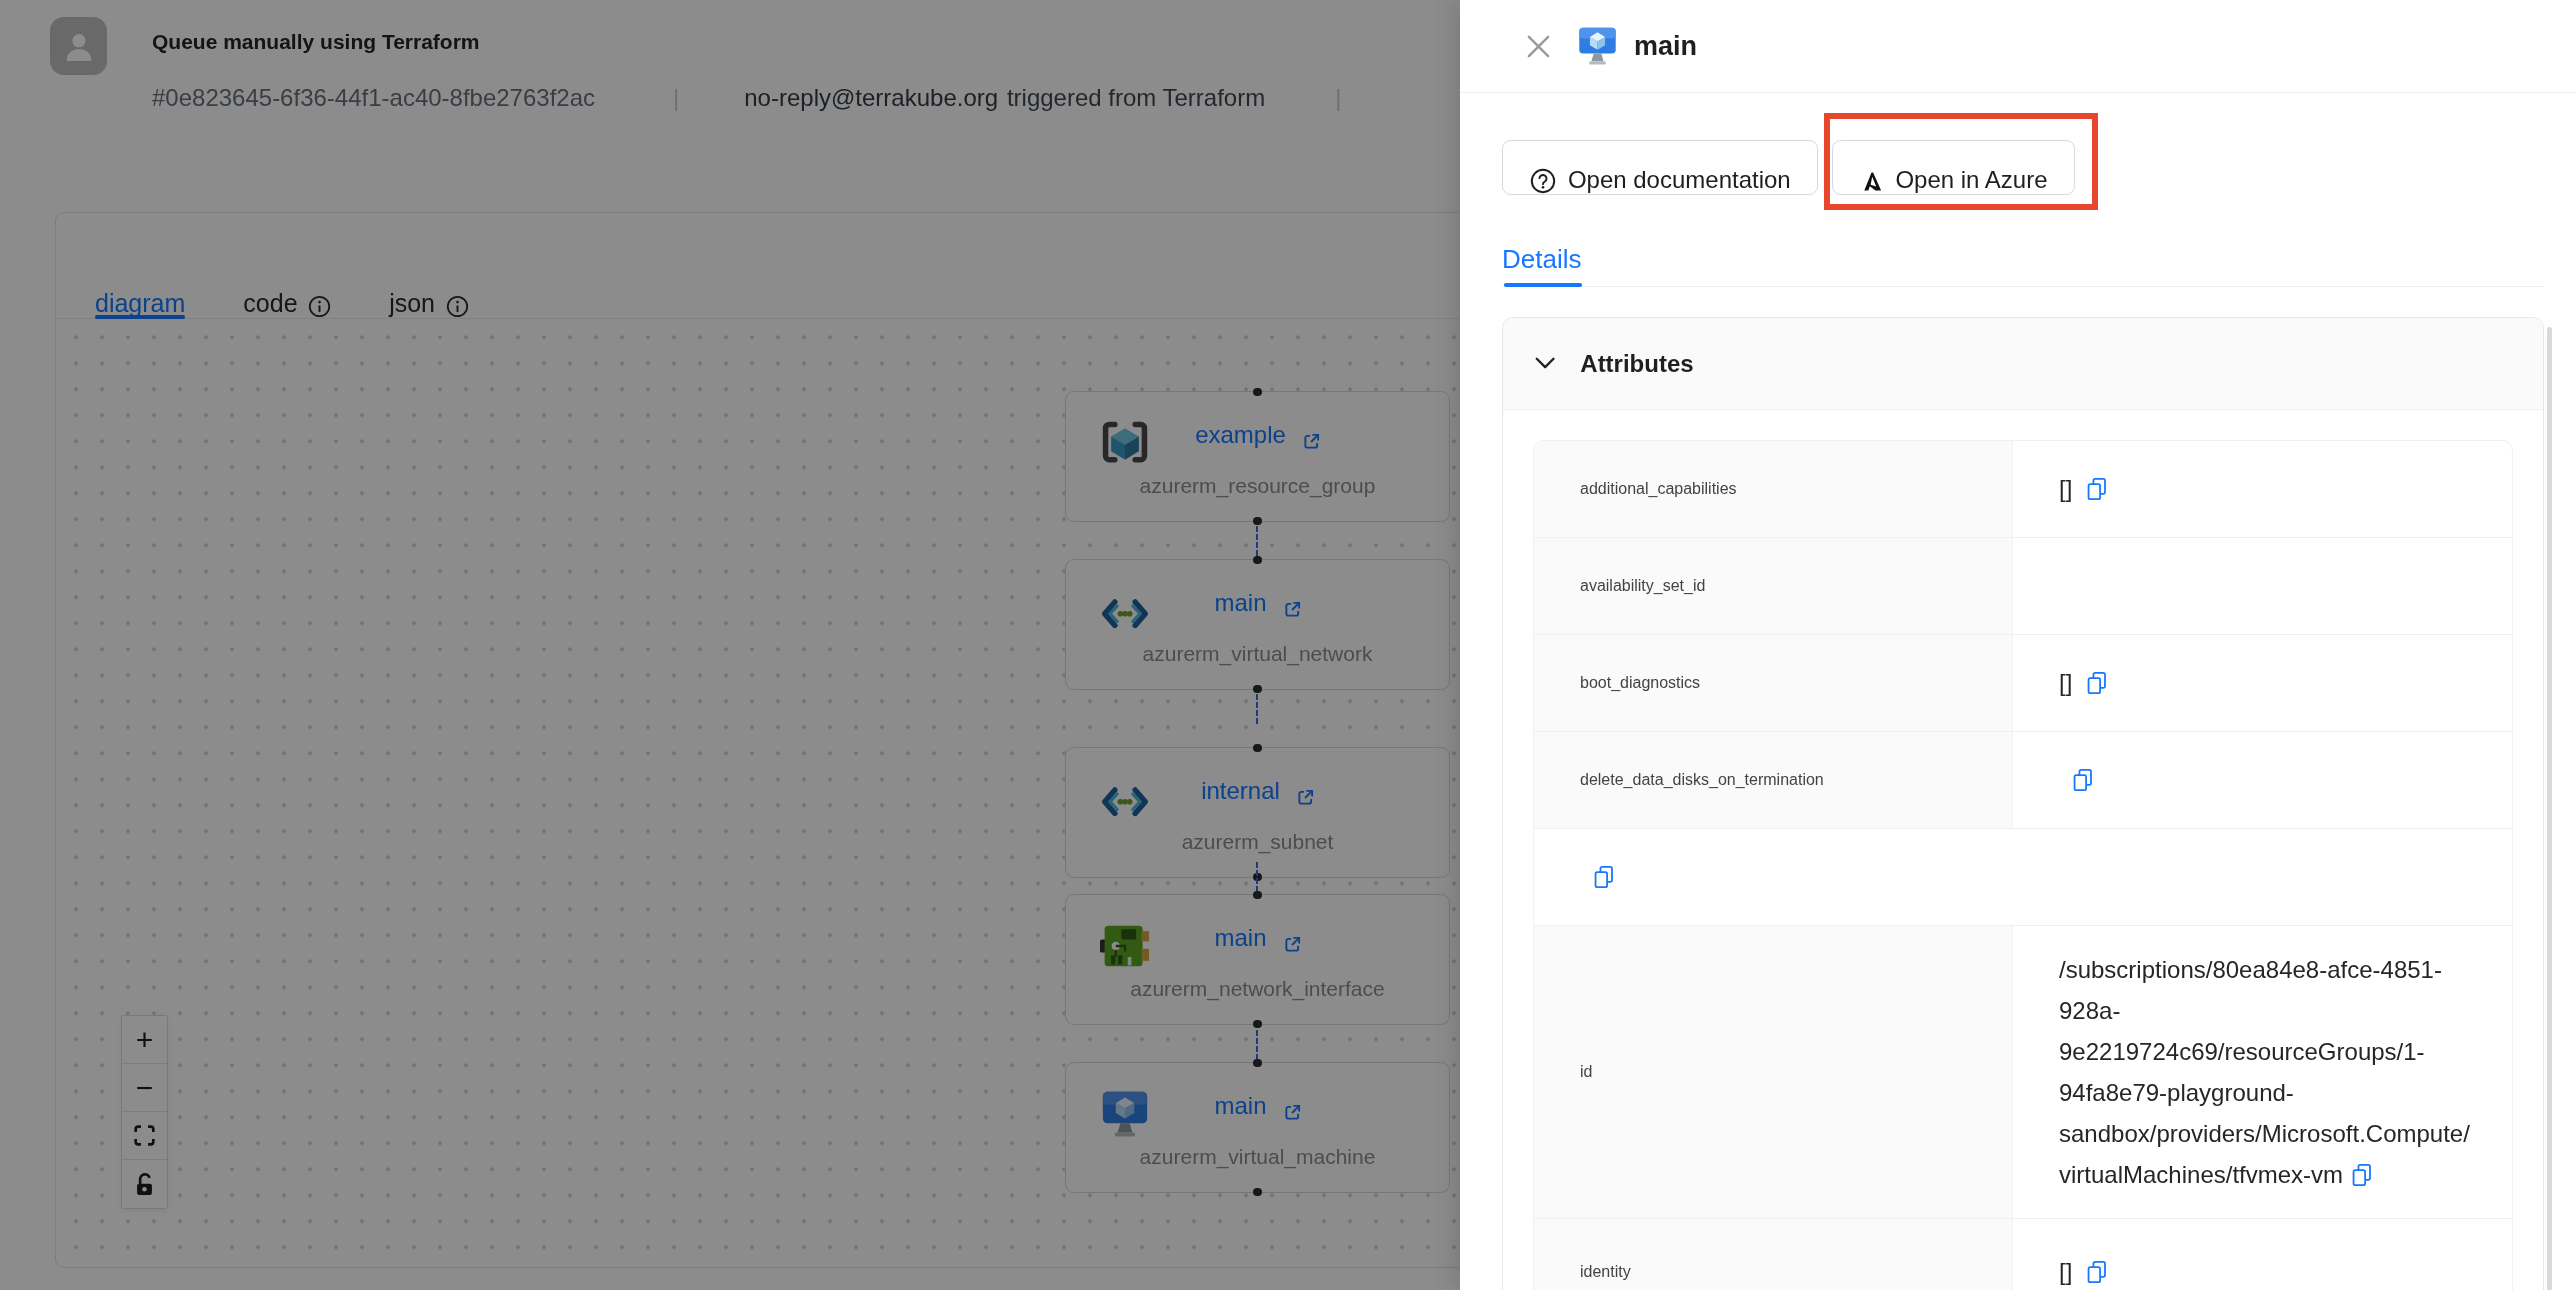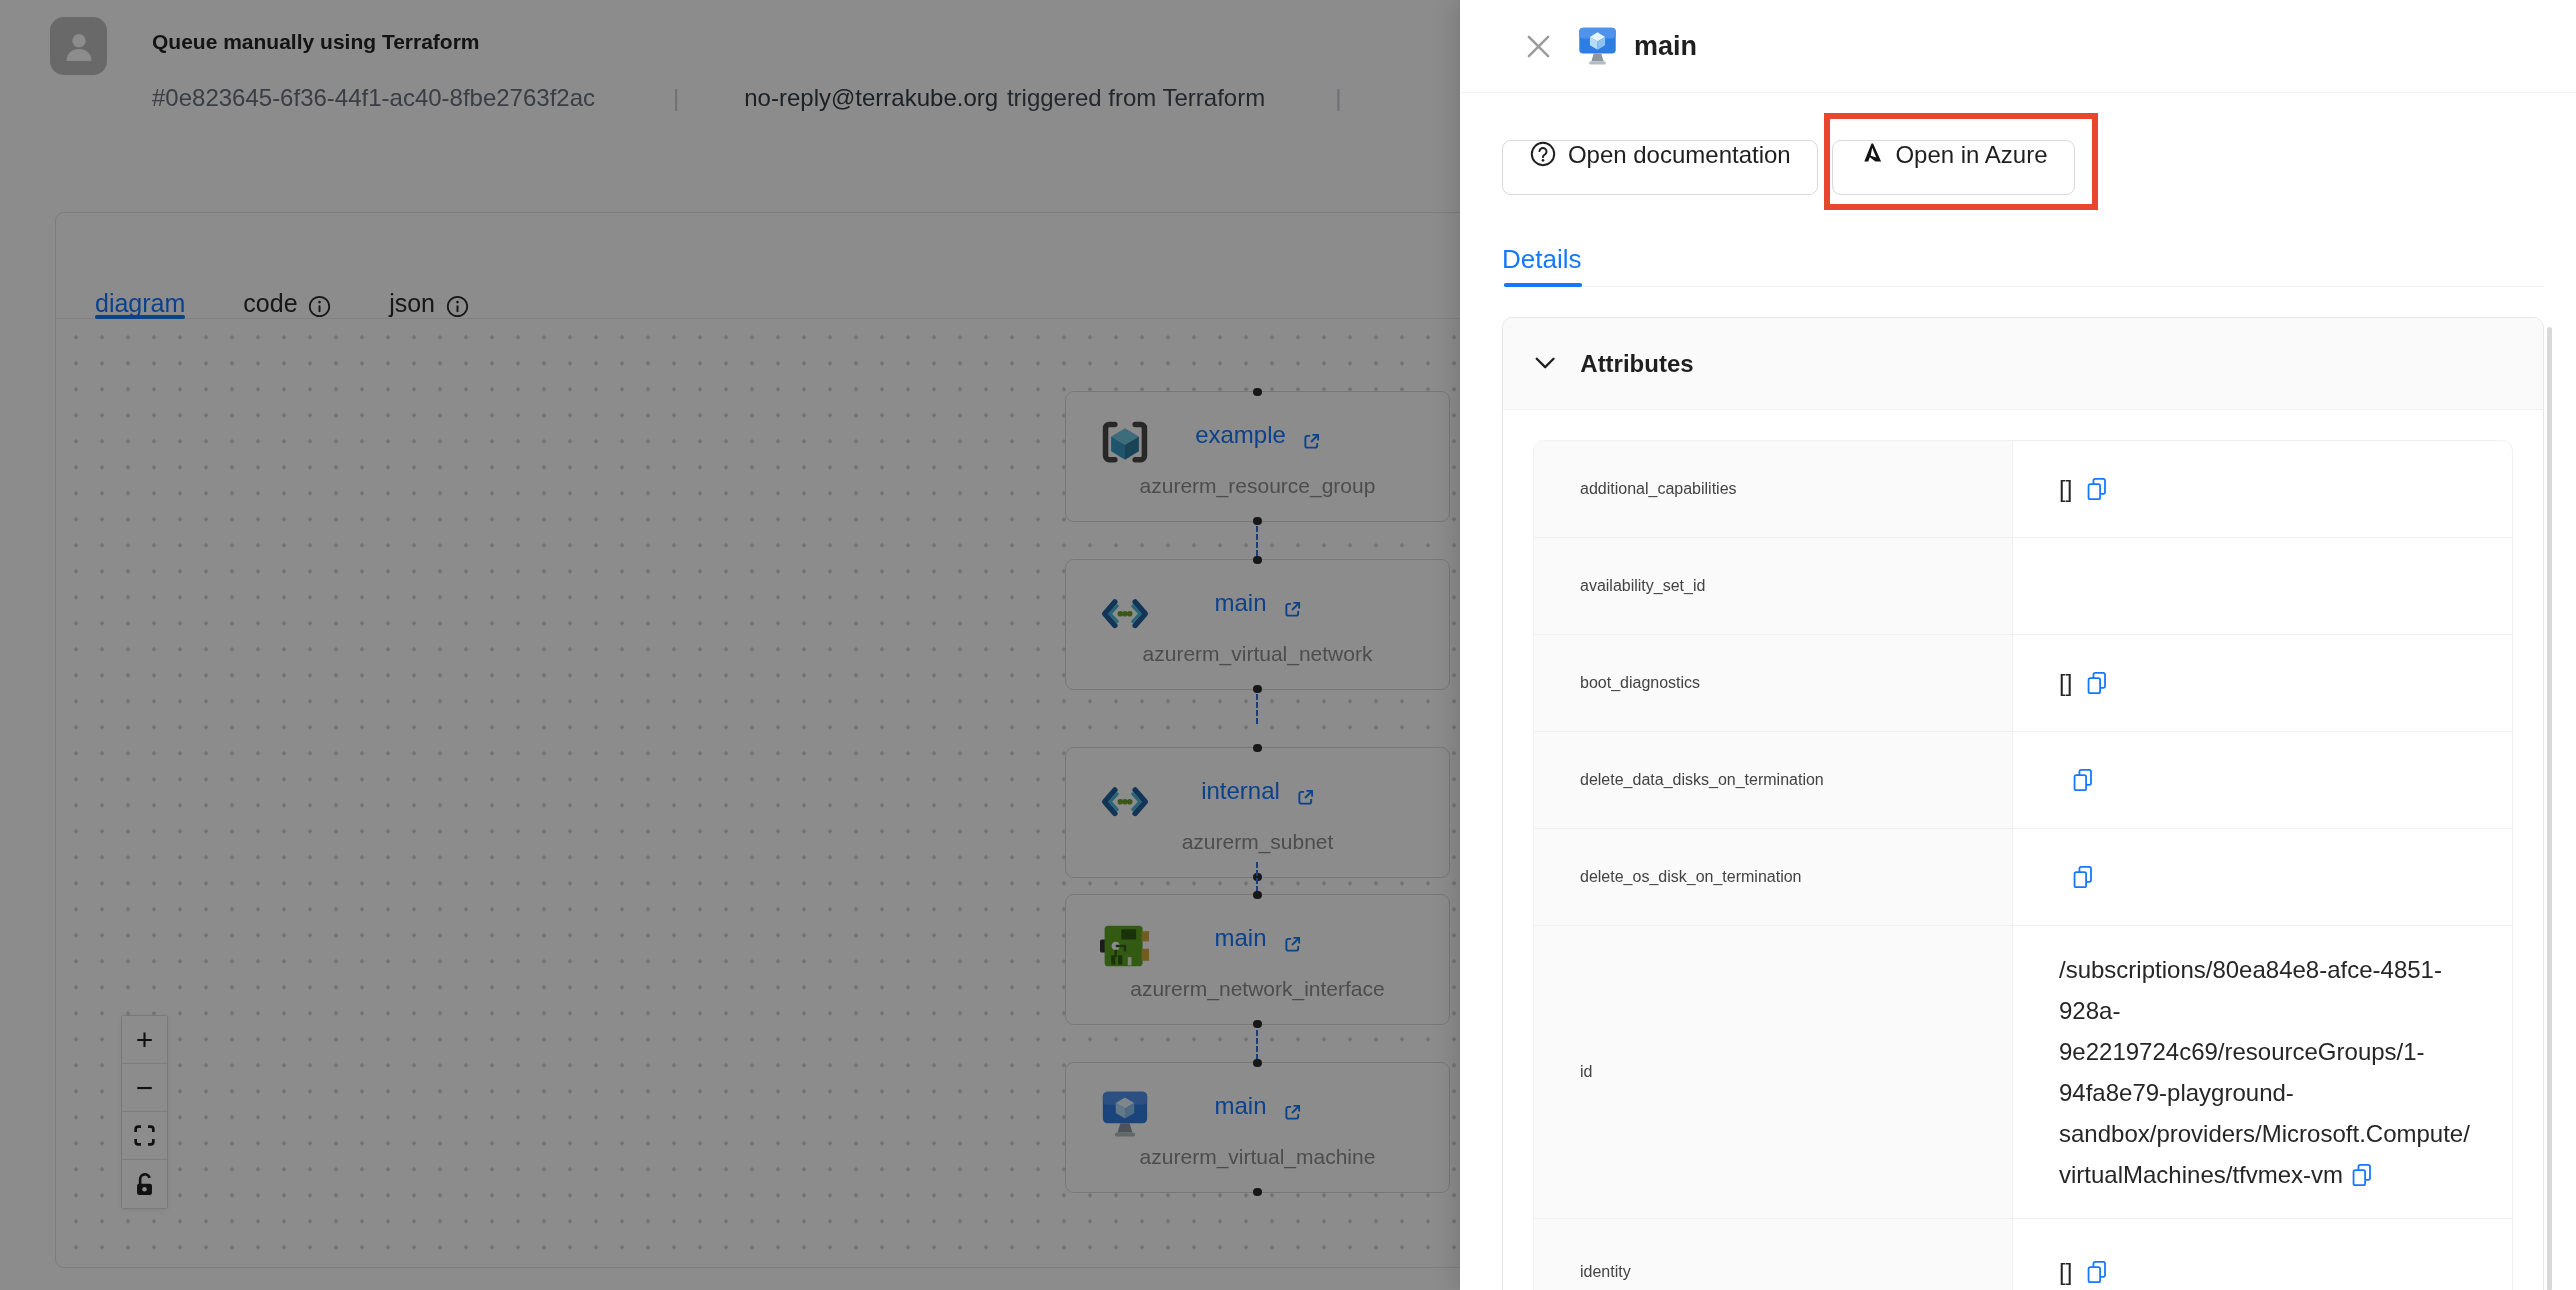--- a/index.html
+++ b/index.html
@@ -59,21 +59,21 @@
   .drawer { position: absolute; top: 0; right: 0; width: 1116px; height: 1291px; background: #fff;
     z-index: 20; box-shadow: -7px 0 21px rgba(0,0,0,0.12); }
   .drawer-header { height: 93px; display: flex; align-items: center; padding-left: 62px;
     border-bottom: 0.9px solid #f0f0f0; }
   .close-btn { width: 32px; height: 32px; display: flex; align-items: center; justify-content: center; cursor: pointer; }
   .dh-icon { margin-left: 23px; width: 41px; height: 42px; }
   .dh-title { margin-left: 16px; font-size: 27px; font-weight: 700; color: #1f1f1f; }
 
   .drawer-body { position: relative; padding: 0 32px 0 42px; }
   .btn-row { margin-top: 47px; display: flex; align-items: flex-start; gap: 13.3px; }
-  .ant-btn { height: 55px; display: inline-flex; align-items: flex-start; gap: 12.4px; padding: 0 26.5px;
+  .ant-btn { height: 55px; display: inline-flex; align-items: flex-end; gap: 12.4px; padding: 0 26.5px;
     border: 0.9px solid #d9d9d9; border-radius: 8.8px; background: #fff; font-size: 24px; color: #1f1f1f;
     cursor: pointer; white-space: nowrap; }
   .btn-wrap { position: relative; display: inline-flex; }
   .red-box { position: absolute; left: -8px; top: -27px; width: 274px; height: 97px;
     border: 6.2px solid #e7472d; pointer-events: none; }
 
   .details-tabs { margin-top: 49px; position: relative; border-bottom: 0.9px solid #f0f0f0;
     padding-bottom: 11px; }
   .details-tab { font-size: 26px; color: #1677ff; cursor: pointer; }
   .details-ink { position: absolute; left: 1.8px; bottom: -0.9px; width: 78px; height: 4.4px;
@@ -380,21 +380,20 @@
             <div class="v">
                 <span></span>
               <svg class="copy-ic" width="24" height="24" viewBox="0 0 27 27">
                   <rect x="9.5" y="2" width="13" height="17" rx="2" fill="#fff" stroke="#1677ff" stroke-width="2"></rect>
                   <rect x="4" y="8" width="13" height="17" rx="2" fill="#fff" stroke="#1677ff" stroke-width="2"></rect>
                 </svg>
             </div>
           </div>
 
           <div class="arow">
-            <div class="k">delete_os_disk_on_termination</div>
             <div class="v">
                 <span></span>
               <svg class="copy-ic" width="24" height="24" viewBox="0 0 27 27">
                   <rect x="9.5" y="2" width="13" height="17" rx="2" fill="#fff" stroke="#1677ff" stroke-width="2"></rect>
                   <rect x="4" y="8" width="13" height="17" rx="2" fill="#fff" stroke="#1677ff" stroke-width="2"></rect>
                 </svg>
             </div>
           </div>
 
           <div class="arow tall">

